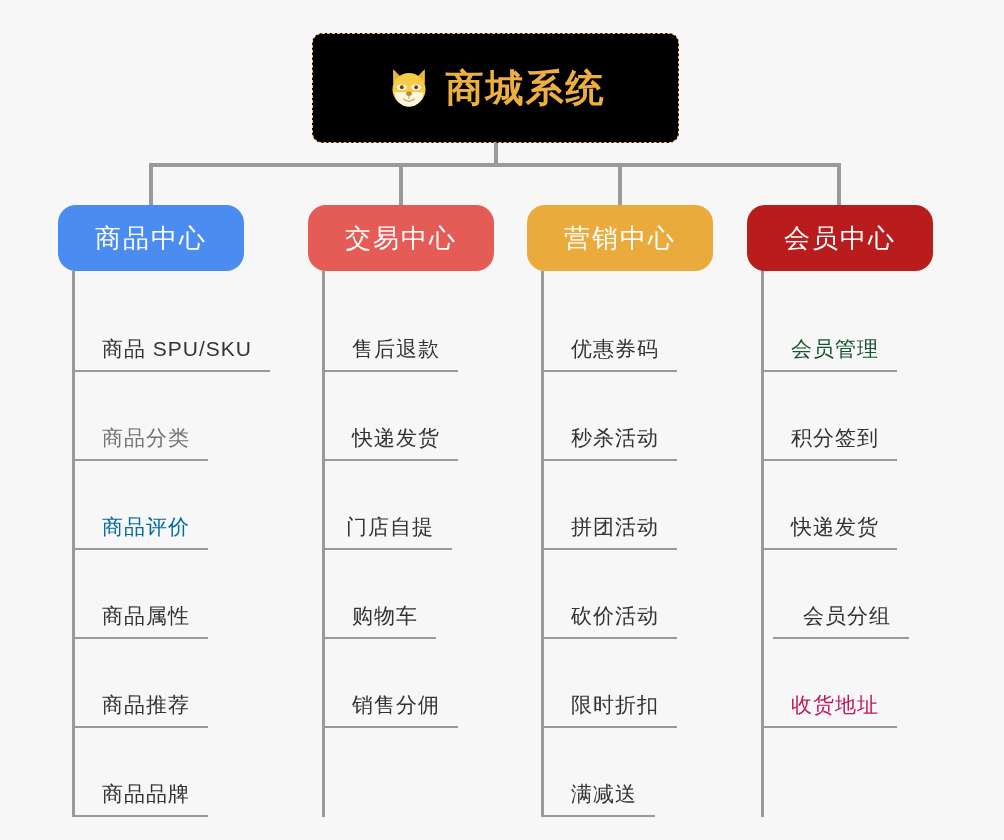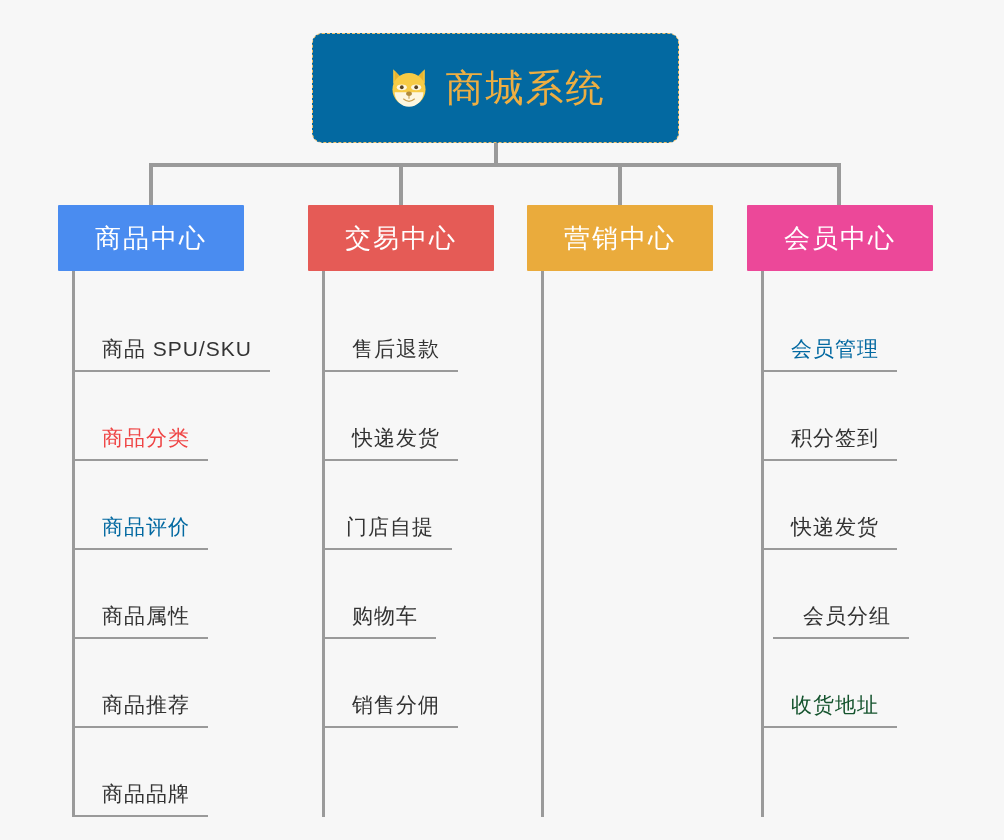--- a/index.html
+++ b/index.html
@@ -9,25 +9,26 @@
     font-family: "Liberation Sans", "DejaVu Sans", sans-serif;
     overflow: hidden;
   }
   #canvas { position: relative; width: 1004px; height: 840px; }
 
   
   .root-node {
     position: absolute;
     left: 312px; top: 33px;
     width: 367px; height: 110px;
-    background: #0369a1;
+    background: #000000;
     border: 1.5px dashed #f0c06a;
     border-radius: 10px;
     display: flex; align-items: center; justify-content: center;
     gap: 14px;
+    font-weight: bold;
   }
   .root-emoji {
     width: 46px; height: 46px;
     position: relative; flex: none;
   }
   .root-title {
     font-size: 38px;
     color: #edae42;
     letter-spacing: 2px;
     line-height: 1;
@@ -36,21 +37,21 @@
   
   .conn { position: absolute; background: #9a9a9a; }
   .stem-root   { left: 494px; top: 143px; width: 4px;  height: 24px; }
   .bus         { left: 150px; top: 163px; width: 690px; height: 4px; }
   .drop        { top: 163px; width: 4px; height: 44px; }
 
   
   .column { position: absolute; top: 205px; width: 186px; }
   .cat-box {
     height: 66px;
-    border-radius: 1px;
+    border-radius: 18px;
     display: flex; align-items: center; justify-content: center;
     color: #ffffff;
     font-size: 26px;
     letter-spacing: 2px;
   }
   .spine {
     position: absolute;
     left: 14px; top: 66px;
     width: 3px;
     background: #9a9a9a;
@@ -110,21 +111,21 @@
   <div class="column" style="left:58px;">
     <div class="cat-box" style="background: rgb(74, 140, 240);">
       <span>商品中心</span>
     </div>
     <div class="spine" style="height: 546px; background: rgb(154, 154, 154);"></div>
     <div class="leaves">
       <div class="leaf">
           <span class="leaf-inner" style="color: rgb(51, 51, 51); border-bottom-color: rgb(154, 154, 154);">商品 SPU/SKU</span>
         </div>
       <div class="leaf">
-          <span class="leaf-inner" style="color: #ef4444; border-bottom-color: rgb(154, 154, 154); font-family: Liberation Serif, serif;">商品分类</span>
+          <span class="leaf-inner" style="color: #737373; border-bottom-color: rgb(154, 154, 154); font-family: Liberation Serif, serif;">商品分类</span>
         </div>
       <div class="leaf">
           <span class="leaf-inner" style="color: #0369a1; border-bottom-color: rgb(154, 154, 154);">商品评价</span>
         </div>
       <div class="leaf">
           <span class="leaf-inner" style="color: rgb(51, 51, 51); border-bottom-color: rgb(154, 154, 154); margin-top: 40px;">商品属性</span>
         </div>
       <div class="leaf">
           <span class="leaf-inner" style="color: rgb(51, 51, 51); border-bottom-color: rgb(154, 154, 154);">商品推荐</span>
         </div>
@@ -156,39 +157,59 @@
           <span class="leaf-inner" style="color: rgb(51, 51, 51); border-bottom-color: rgb(154, 154, 154);">销售分佣</span>
         </div>
     </div>
   </div>
 
   <div class="column" style="left:527px;">
     <div class="cat-box" style="background: rgb(234, 171, 60);">
       <span>营销中心</span>
     </div>
     <div class="spine" style="height: 546px; background: rgb(154, 154, 154);"></div>
+    <div class="leaves">
+      <div class="leaf">
+          <span class="leaf-inner" style="color: rgb(51, 51, 51); border-bottom-color: rgb(154, 154, 154);">优惠券码</span>
+        </div>
+      <div class="leaf">
+          <span class="leaf-inner" style="color: rgb(51, 51, 51); border-bottom-color: rgb(154, 154, 154);">秒杀活动</span>
+        </div>
+      <div class="leaf">
+          <span class="leaf-inner" style="color: rgb(51, 51, 51); border-bottom-color: rgb(154, 154, 154);">拼团活动</span>
+        </div>
+      <div class="leaf">
+          <span class="leaf-inner" style="color: rgb(51, 51, 51); border-bottom-color: rgb(154, 154, 154);">砍价活动</span>
+        </div>
+      <div class="leaf">
+          <span class="leaf-inner" style="color: rgb(51, 51, 51); border-bottom-color: rgb(154, 154, 154);">限时折扣</span>
+        </div>
+      <div class="leaf">
+          <span class="leaf-inner" style="color: rgb(51, 51, 51); border-bottom-color: rgb(154, 154, 154);">满减送</span>
+        </div>
+    </div>
   </div>
 
   <div class="column" style="left:747px;">
-    <div class="cat-box" style="background: #ec4899;">
+    <div class="cat-box" style="background: #b91c1c;">
       <span>会员中心</span>
     </div>
     <div class="spine" style="height: 546px; background: rgb(154, 154, 154);"></div>
     <div class="leaves">
       <div class="leaf">
-          <span class="leaf-inner" style="color: #0369a1; border-bottom-color: rgb(154, 154, 154);">会员管理</span>
+          <span class="leaf-inner" style="color: #14532d; border-bottom-color: rgb(154, 154, 154);">会员管理</span>
         </div>
       <div class="leaf">
           <span class="leaf-inner" style="color: rgb(51, 51, 51); border-bottom-color: rgb(154, 154, 154);">积分签到</span>
         </div>
       <div class="leaf">
           <span class="leaf-inner" style="color: rgb(51, 51, 51); border-bottom-color: rgb(154, 154, 154);">快递发货</span>
         </div>
       <div class="leaf">
           <span class="leaf-inner" style="color: rgb(51, 51, 51); border-bottom-color: rgb(154, 154, 154); margin-left: 12px;">会员分组</span>
         </div>
       <div class="leaf">
-          <span class="leaf-inner" style="color: #14532d; border-bottom-color: rgb(154, 154, 154);">收货地址</span>
+          <span class="leaf-inner" style="color: #be185d; border-bottom-color: rgb(154, 154, 154);">收货地址</span>
         </div>
     </div>
   </div>
 
 </div>
 
 </body></html>

